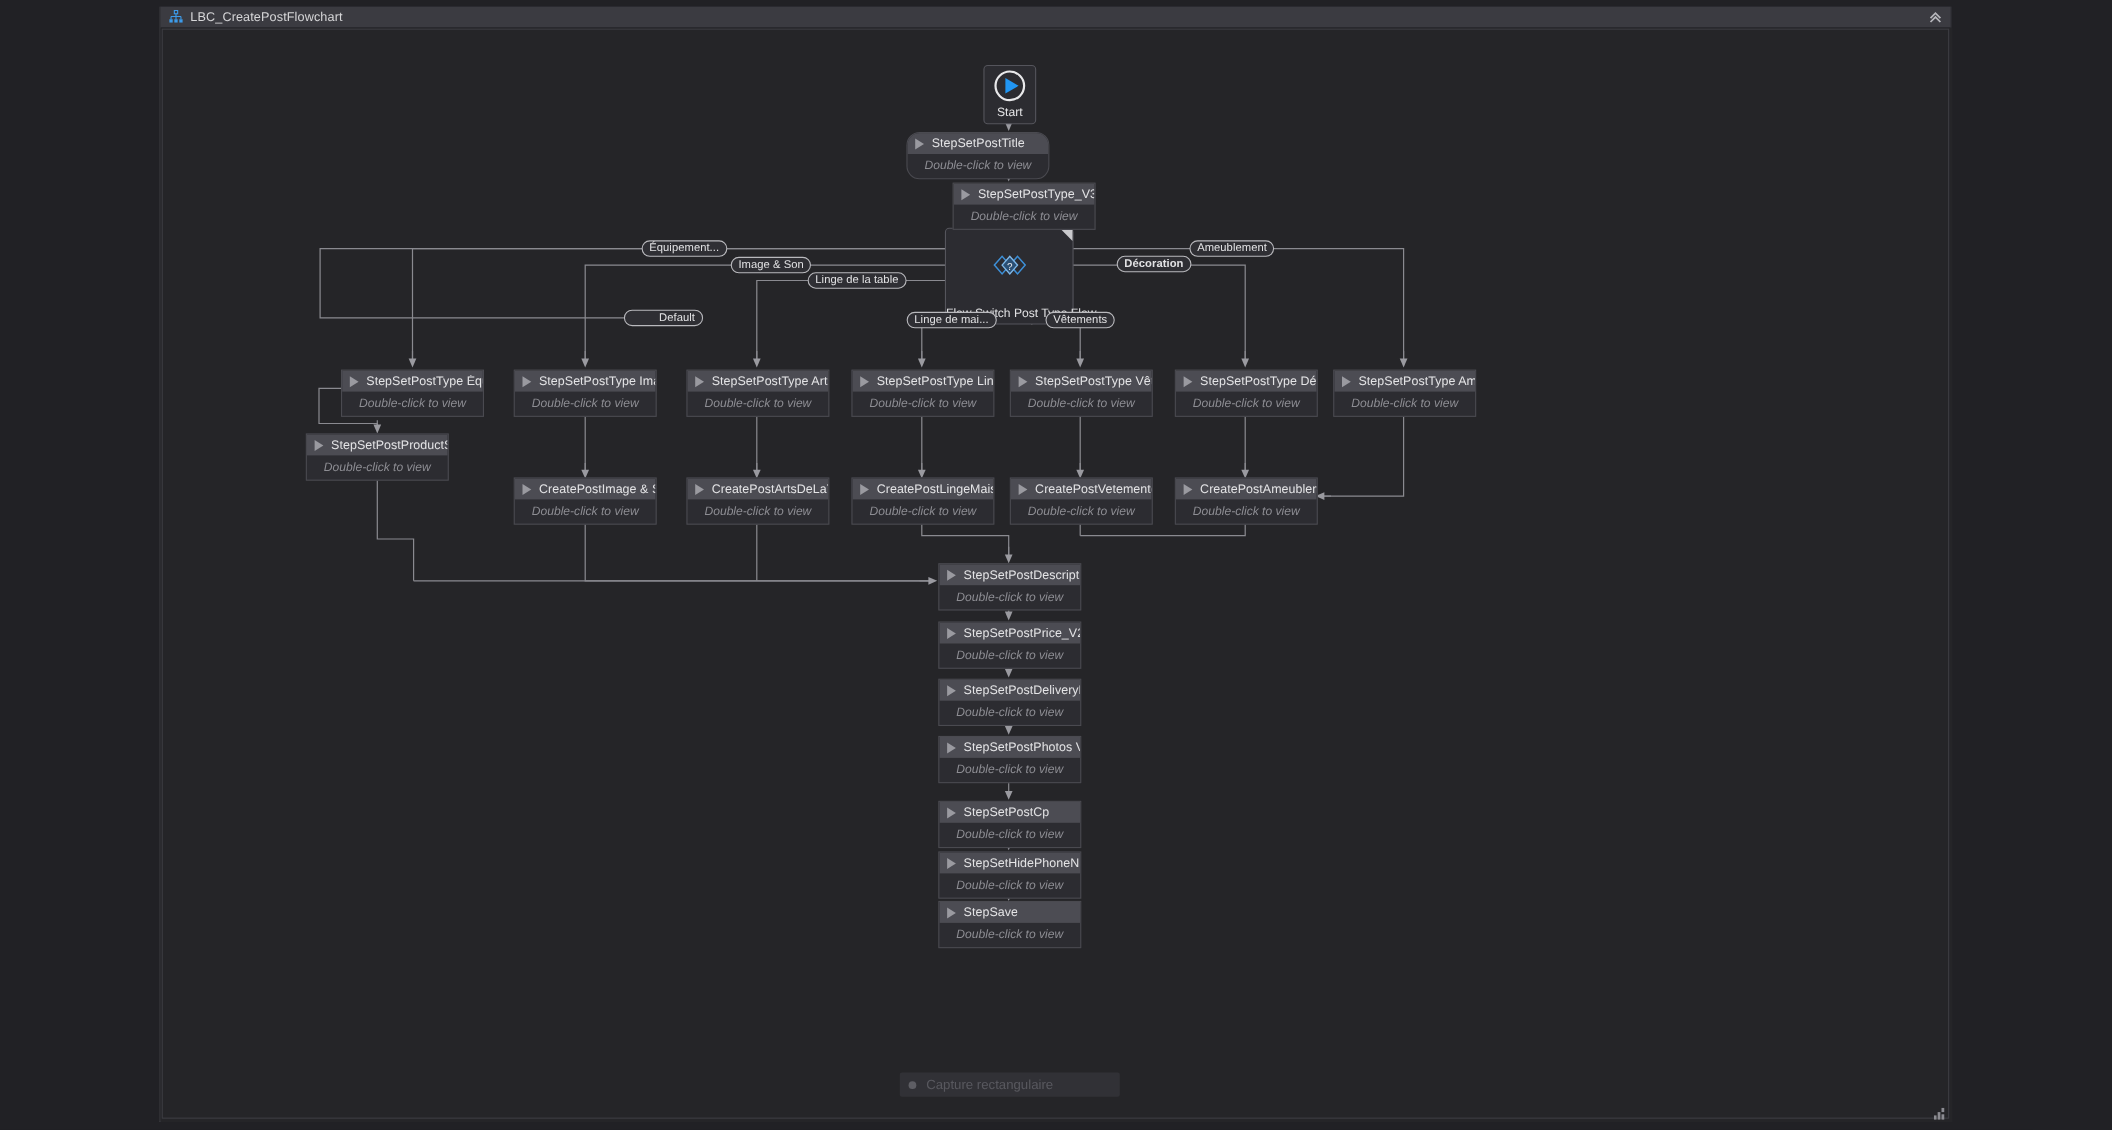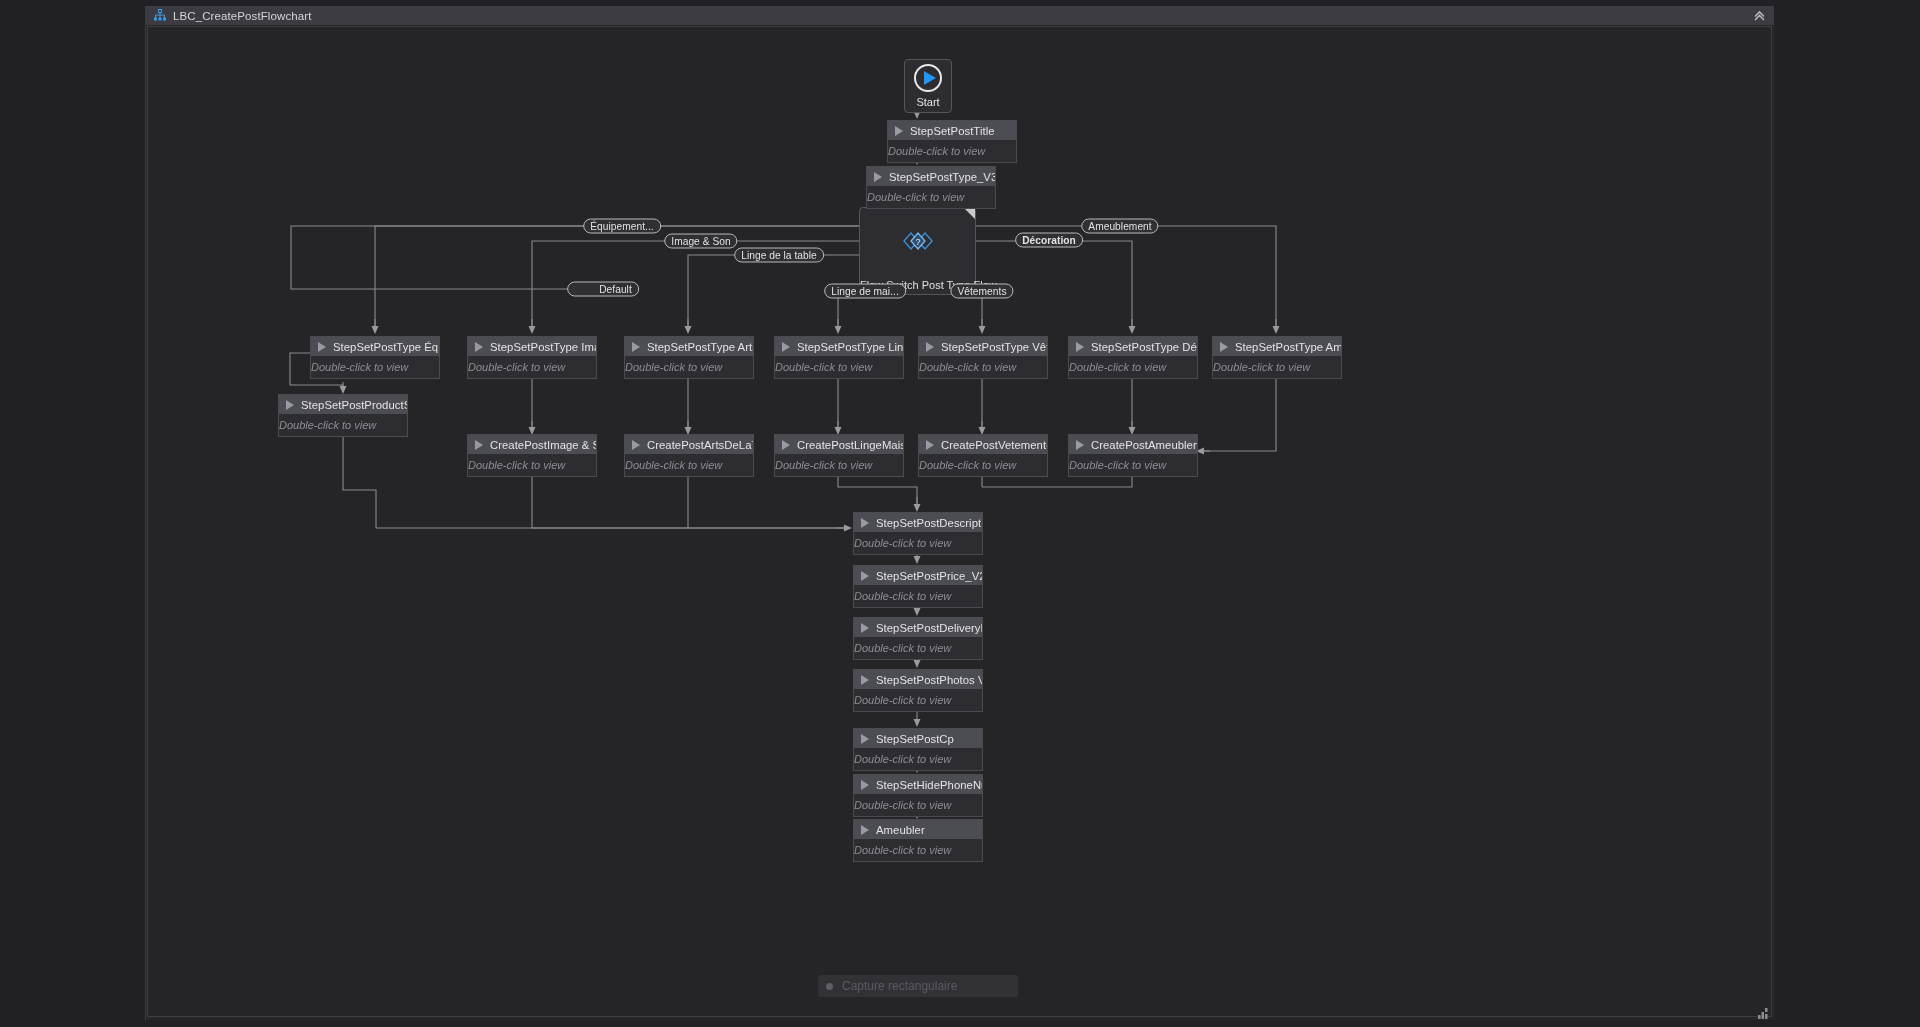--- a/index.html
+++ b/index.html
@@ -77,38 +77,37 @@
     border-bottom: 5px solid transparent;
     margin: 0 7px 0 4px;
   }
   .node .nhead .ntitle {
     font-size: 11.3px; color: #e4e4e6;
     white-space: nowrap; overflow: hidden;
     letter-spacing: .05px;
   }
   .node .nbody {
     height: 22px;
-    display: flex; align-items: center; 
+    display: flex; align-items: center; justify-content: center;
   }
   .node .nbody .nsub {
     font-size: 11px; color: #8d8d93; font-style: italic;
     white-space: nowrap;
   }
 
   
   #start-node {
     position: absolute;
     width: 48px; height: 54px;
     background: #2c2c31;
     border: 1px solid #55555c;
     border-radius: 4px;
     display: flex; flex-direction: column;
     align-items: center; justify-content: flex-start;
     padding-top: 4px;
-    margin-left: 10px;
   }
   #start-node .circ {
     width: 28px; height: 28px;
     border-radius: 50%;
     border: 2px solid #e8e8ea;
     display: flex; align-items: center; justify-content: center;
   }
   #start-node .circ .play {
     width: 0; height: 0;
     border-left: 12px solid #2196f3;
@@ -320,21 +319,21 @@
         <div class="pill" style="left:446px;top:199px;transform:translate(-50%,-50%);margin-left:28px;">Équipement...</div>
         <div class="pill" style="left:553px;top:214px;transform:translate(-50%,-50%);">Image &amp; Son</div>
         <div class="pill" style="left:631px;top:228px;transform:translate(-50%,-50%);">Linge de la table</div>
         <div class="pill" style="left:455px;top:262px;transform:translate(-50%,-50%);padding-left:31px;">Default</div>
         <div class="pill" style="left:717px;top:264px;transform:translate(-50%,-50%);">Linge de mai...</div>
         <div class="pill" style="left:834px;top:264px;transform:translate(-50%,-50%);">Vêtements</div>
         <div class="pill" style="left:901px;top:213px;transform:translate(-50%,-50%);font-weight:bold;">Décoration</div>
         <div class="pill" style="left:972px;top:199px;transform:translate(-50%,-50%);">Ameublement</div>
 
         <div id="node-layer">
-            <div class="node" id="n-title" style="left: 739px; top: 93px; width: 130px;">
+            <div class="node" id="n-title" style="left: 676px; top: 93px; width: 130px; border-radius: 12px;">
               <div class="nhead">
                 <span class="tri"></span>
                 <span class="ntitle">StepSetPostTitle</span>
               </div>
               <div class="nbody">
                 <span class="nsub">Double-click to view</span>
               </div>
             </div>
             <div class="node" id="n-type-v3" style="left: 705px; top: 139px; width: 130px; margin-left: 13px;">
               <div class="nhead">
@@ -512,21 +511,21 @@
                 <span class="tri"></span>
                 <span class="ntitle">StepSetHidePhoneNumber</span>
               </div>
               <div class="nbody">
                 <span class="nsub">Double-click to view</span>
               </div>
             </div>
             <div class="node" id="n-save" style="left: 705px; top: 792px; width: 130px;">
               <div class="nhead">
                 <span class="tri"></span>
-                <span class="ntitle">Ameubler</span>
+                <span class="ntitle">StepSave</span>
               </div>
               <div class="nbody">
                 <span class="nsub">Double-click to view</span>
               </div>
             </div>
           </div>
 
         <div id="watermark">
           <span class="wm-dot"></span>
           <span class="wm-text">Capture rectangulaire</span>

